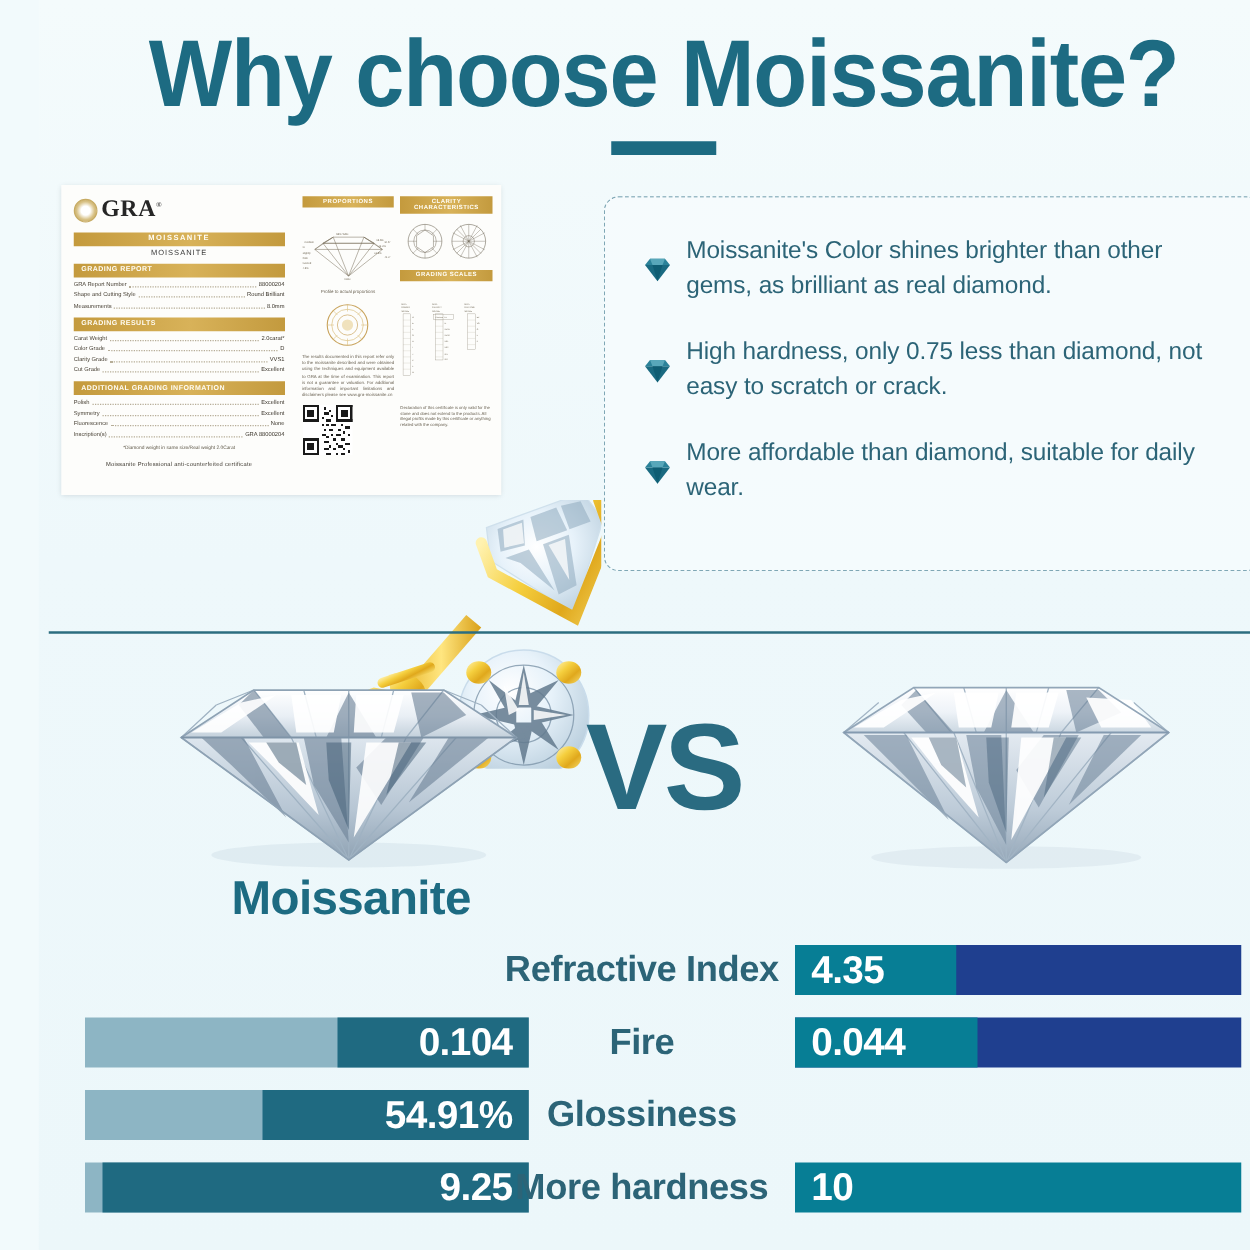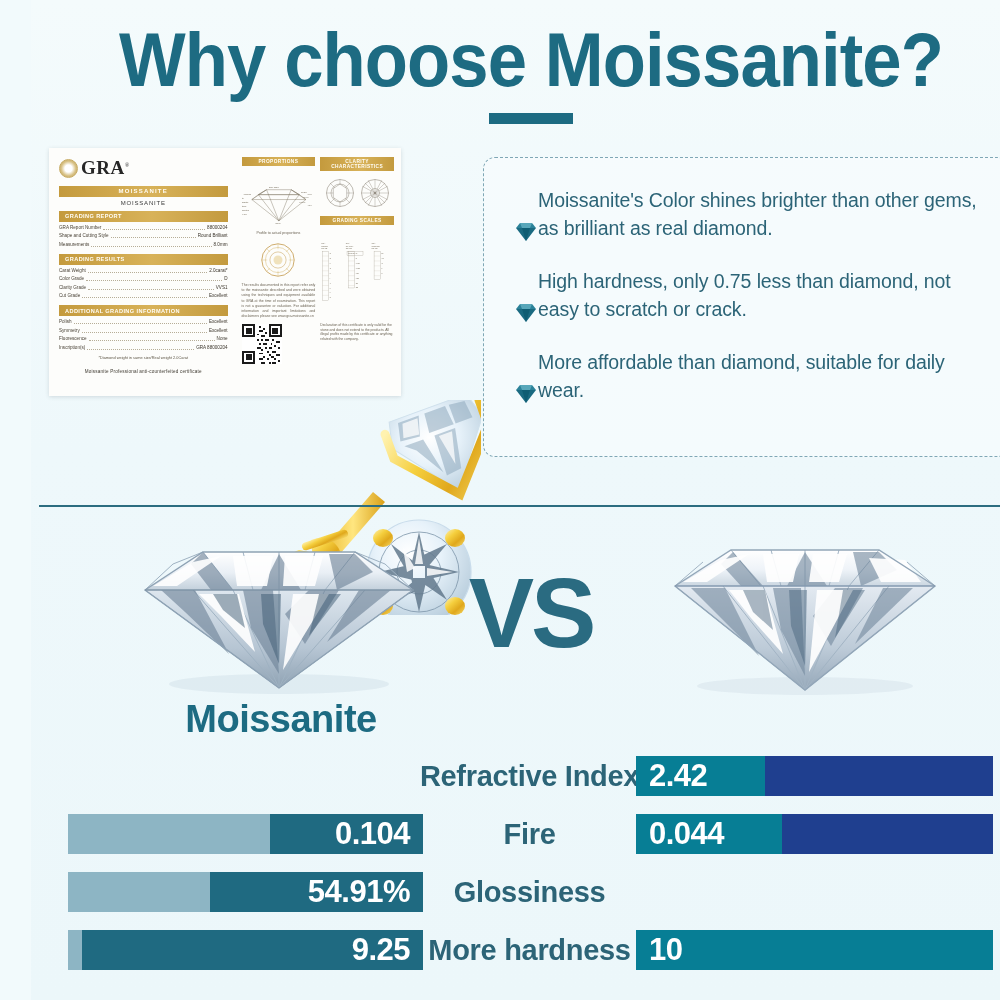--- a/index.html
+++ b/index.html
@@ -95,21 +95,21 @@
               pointer-events:none; }
 
   
   .bullet-box {
     position:absolute; left:452px; top:157px; width:526px; height:300px;
     border:1.6px dashed #7fa7b5; border-radius:12px;
     background:rgba(247,252,253,.65);
     padding:28px 26px 20px 30px;
   }
   .bullet {
-    display:flex; align-items:flex-end; margin-bottom:25px;
+    display:flex; align-items:center; gap:11px; margin-bottom:25px;
   }
   .bullet:last-child { margin-bottom:0; }
   .bullet-icon { flex:0 0 auto; width:24px; height:20px; margin-top:3px; }
   .bullet-text {
     font-size:19.5px; line-height:28px; color:#2c6477; letter-spacing:-0.1px;
   }
 
   
   .divider { position:absolute; left:8px; top:505px; width:984px; height:2px; background:#2c6d80; }
 
@@ -153,21 +153,21 @@
   .bar-right .fill {
     height:100%; background:#077e95;
     display:flex; align-items:center; justify-content:flex-start;
     padding-left:13px;
   }
   .bar-right .fill span {
     font-family:"Liberation Sans Narrow","Liberation Sans",sans-serif;
     color:#ffffff; font-weight:bold; font-size:31px; letter-spacing:-0.5px;
   }
   .bar-label {
-    position:absolute; left:392px; top:8px; width:213px; height:40px;
+    position:absolute; left:376px; top:8px; width:213px; height:40px;
     display:flex; align-items:center; justify-content:center;
     font-family:"Liberation Sans Narrow","Liberation Sans",sans-serif;
     font-weight:bold; font-size:29px; color:#2c6477; letter-spacing:-0.3px;
     white-space:nowrap;
   }
 </style>
 </head>
 <body>
 
 <div class="page">
@@ -723,21 +723,21 @@
   </div>
 
   <div class="name-left">Moissanite</div>
 
   <div class="bars">
 
     <div class="bar-row">
       <div class="bar-label">Refractive Index</div>
       <div class="bar-right">
         <div class="fill" style="width:36%">
-          <span>2.42</span>
+          <span>4.35</span>
         </div>
       </div>
     </div>
 
     <div class="bar-row">
       <div class="bar-left">
         <div class="fill" style="width:43%">
           <span>0.104</span>
         </div>
       </div>

